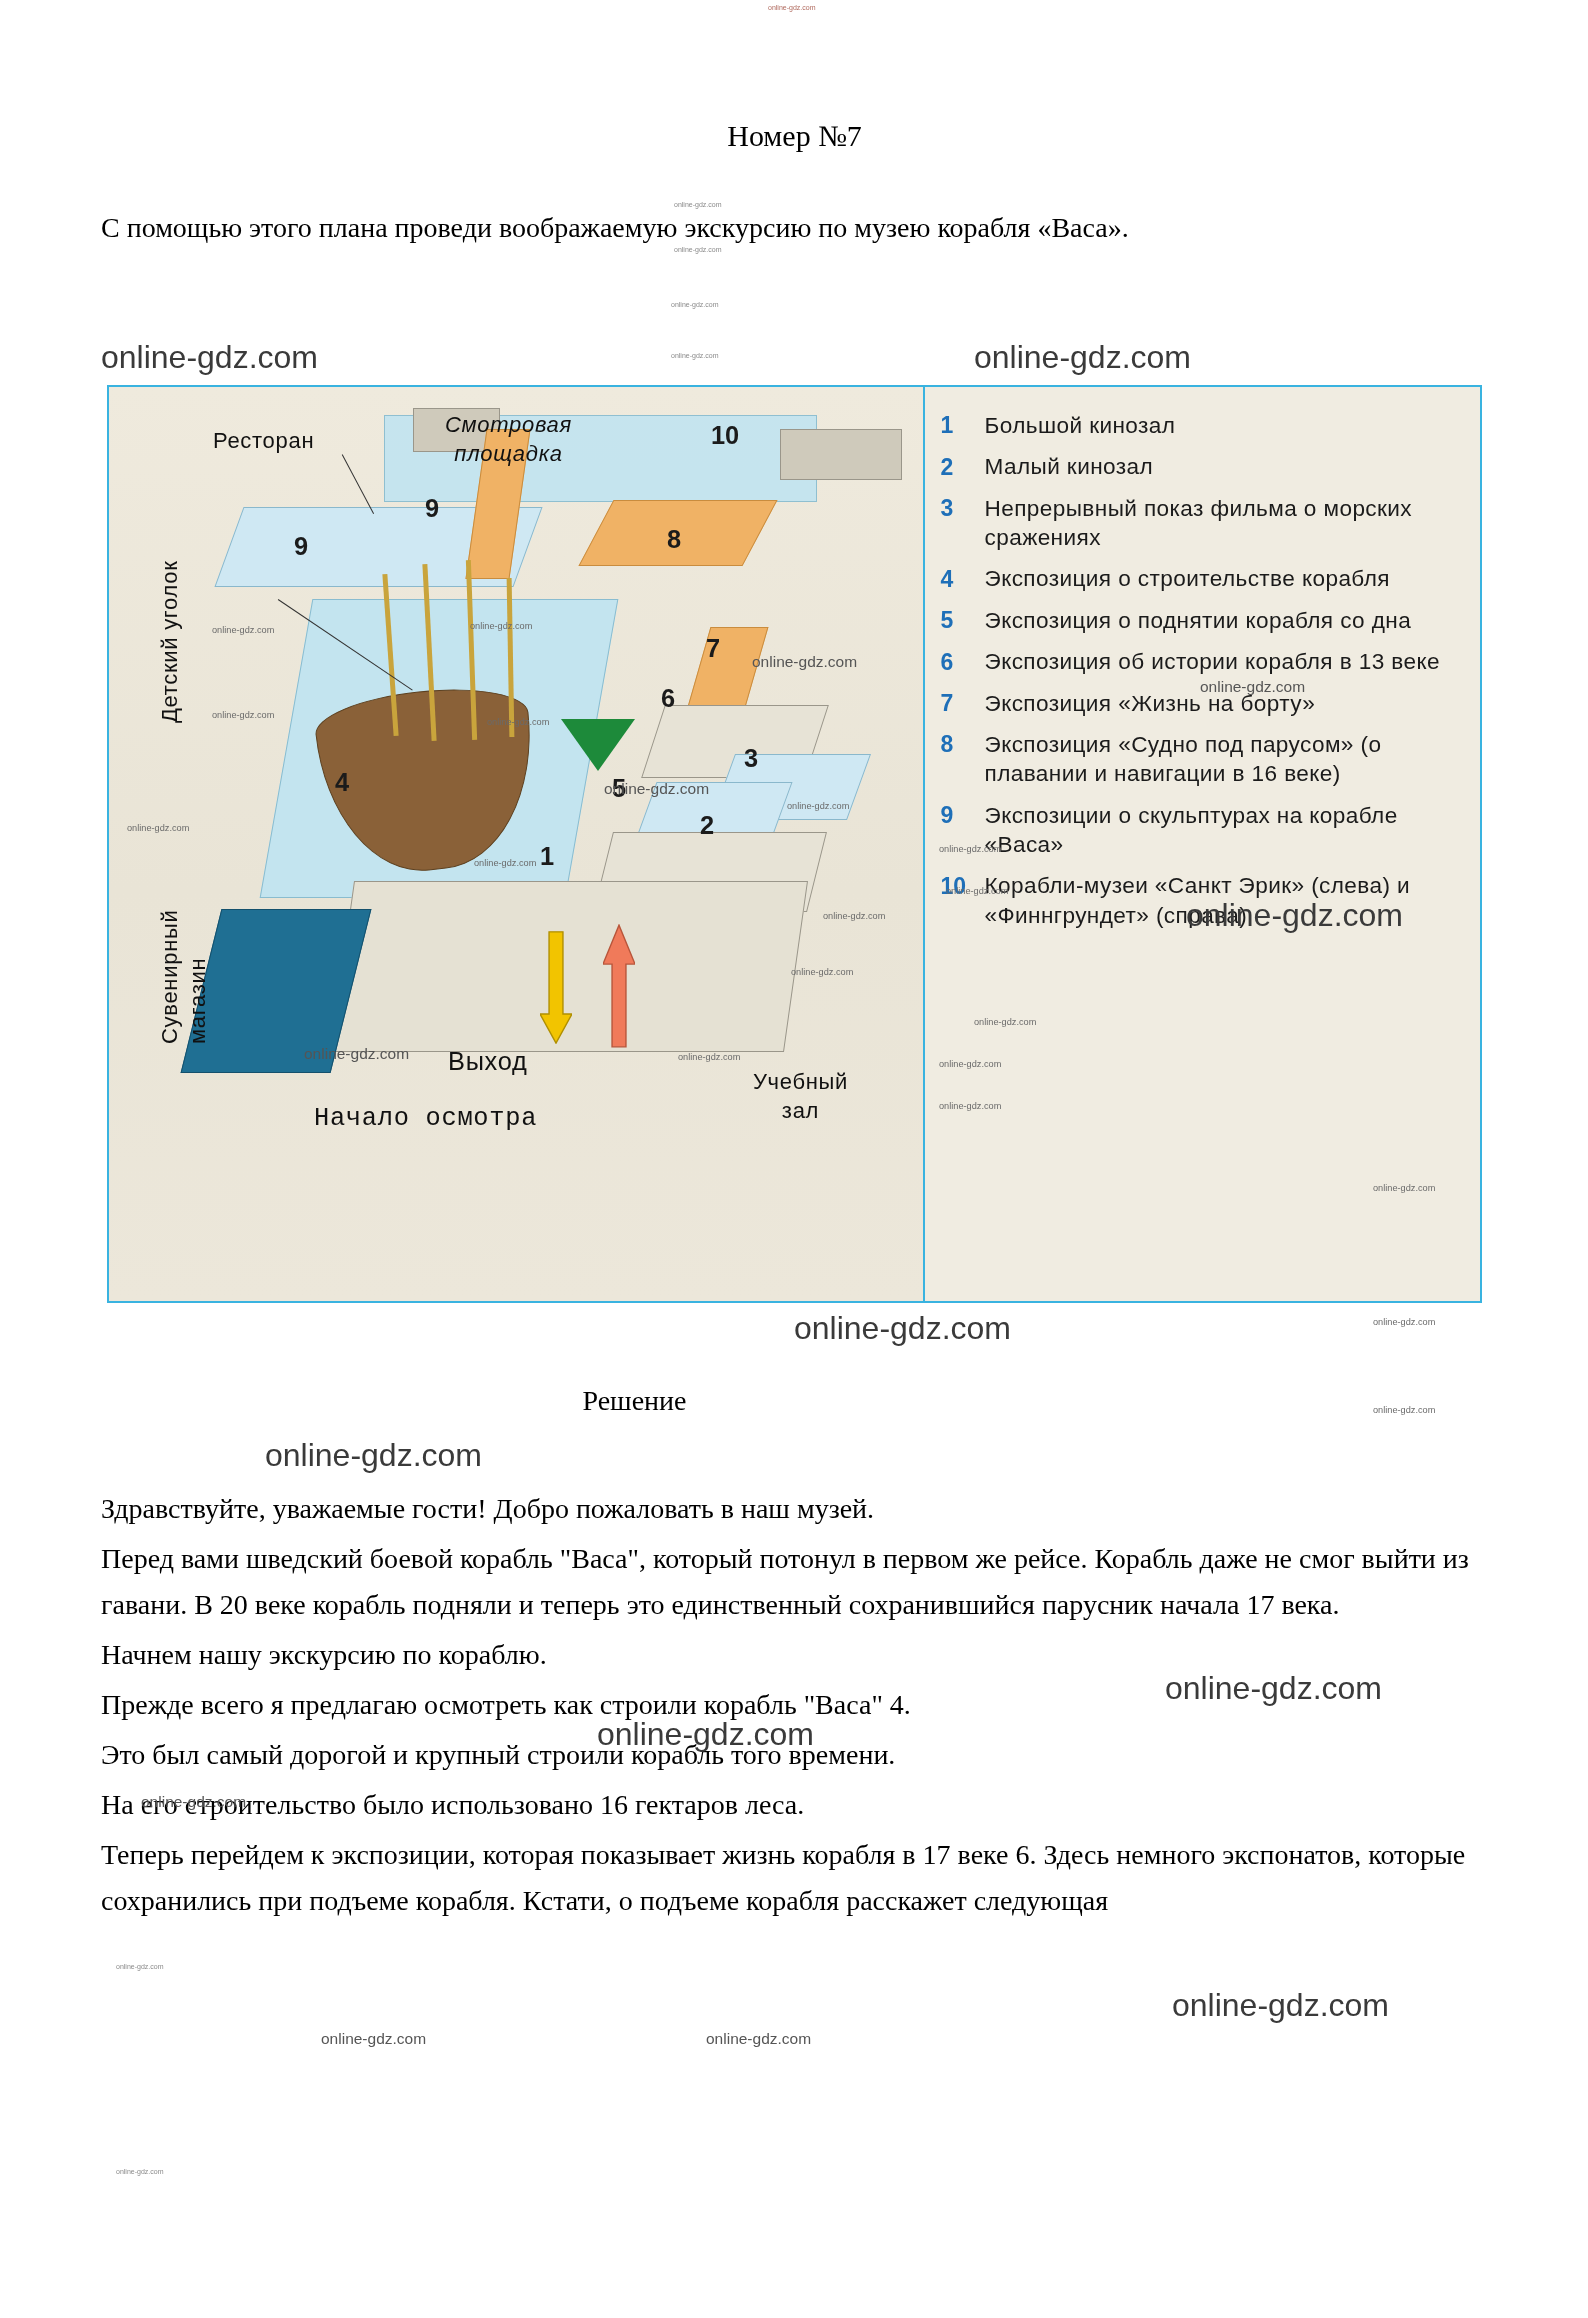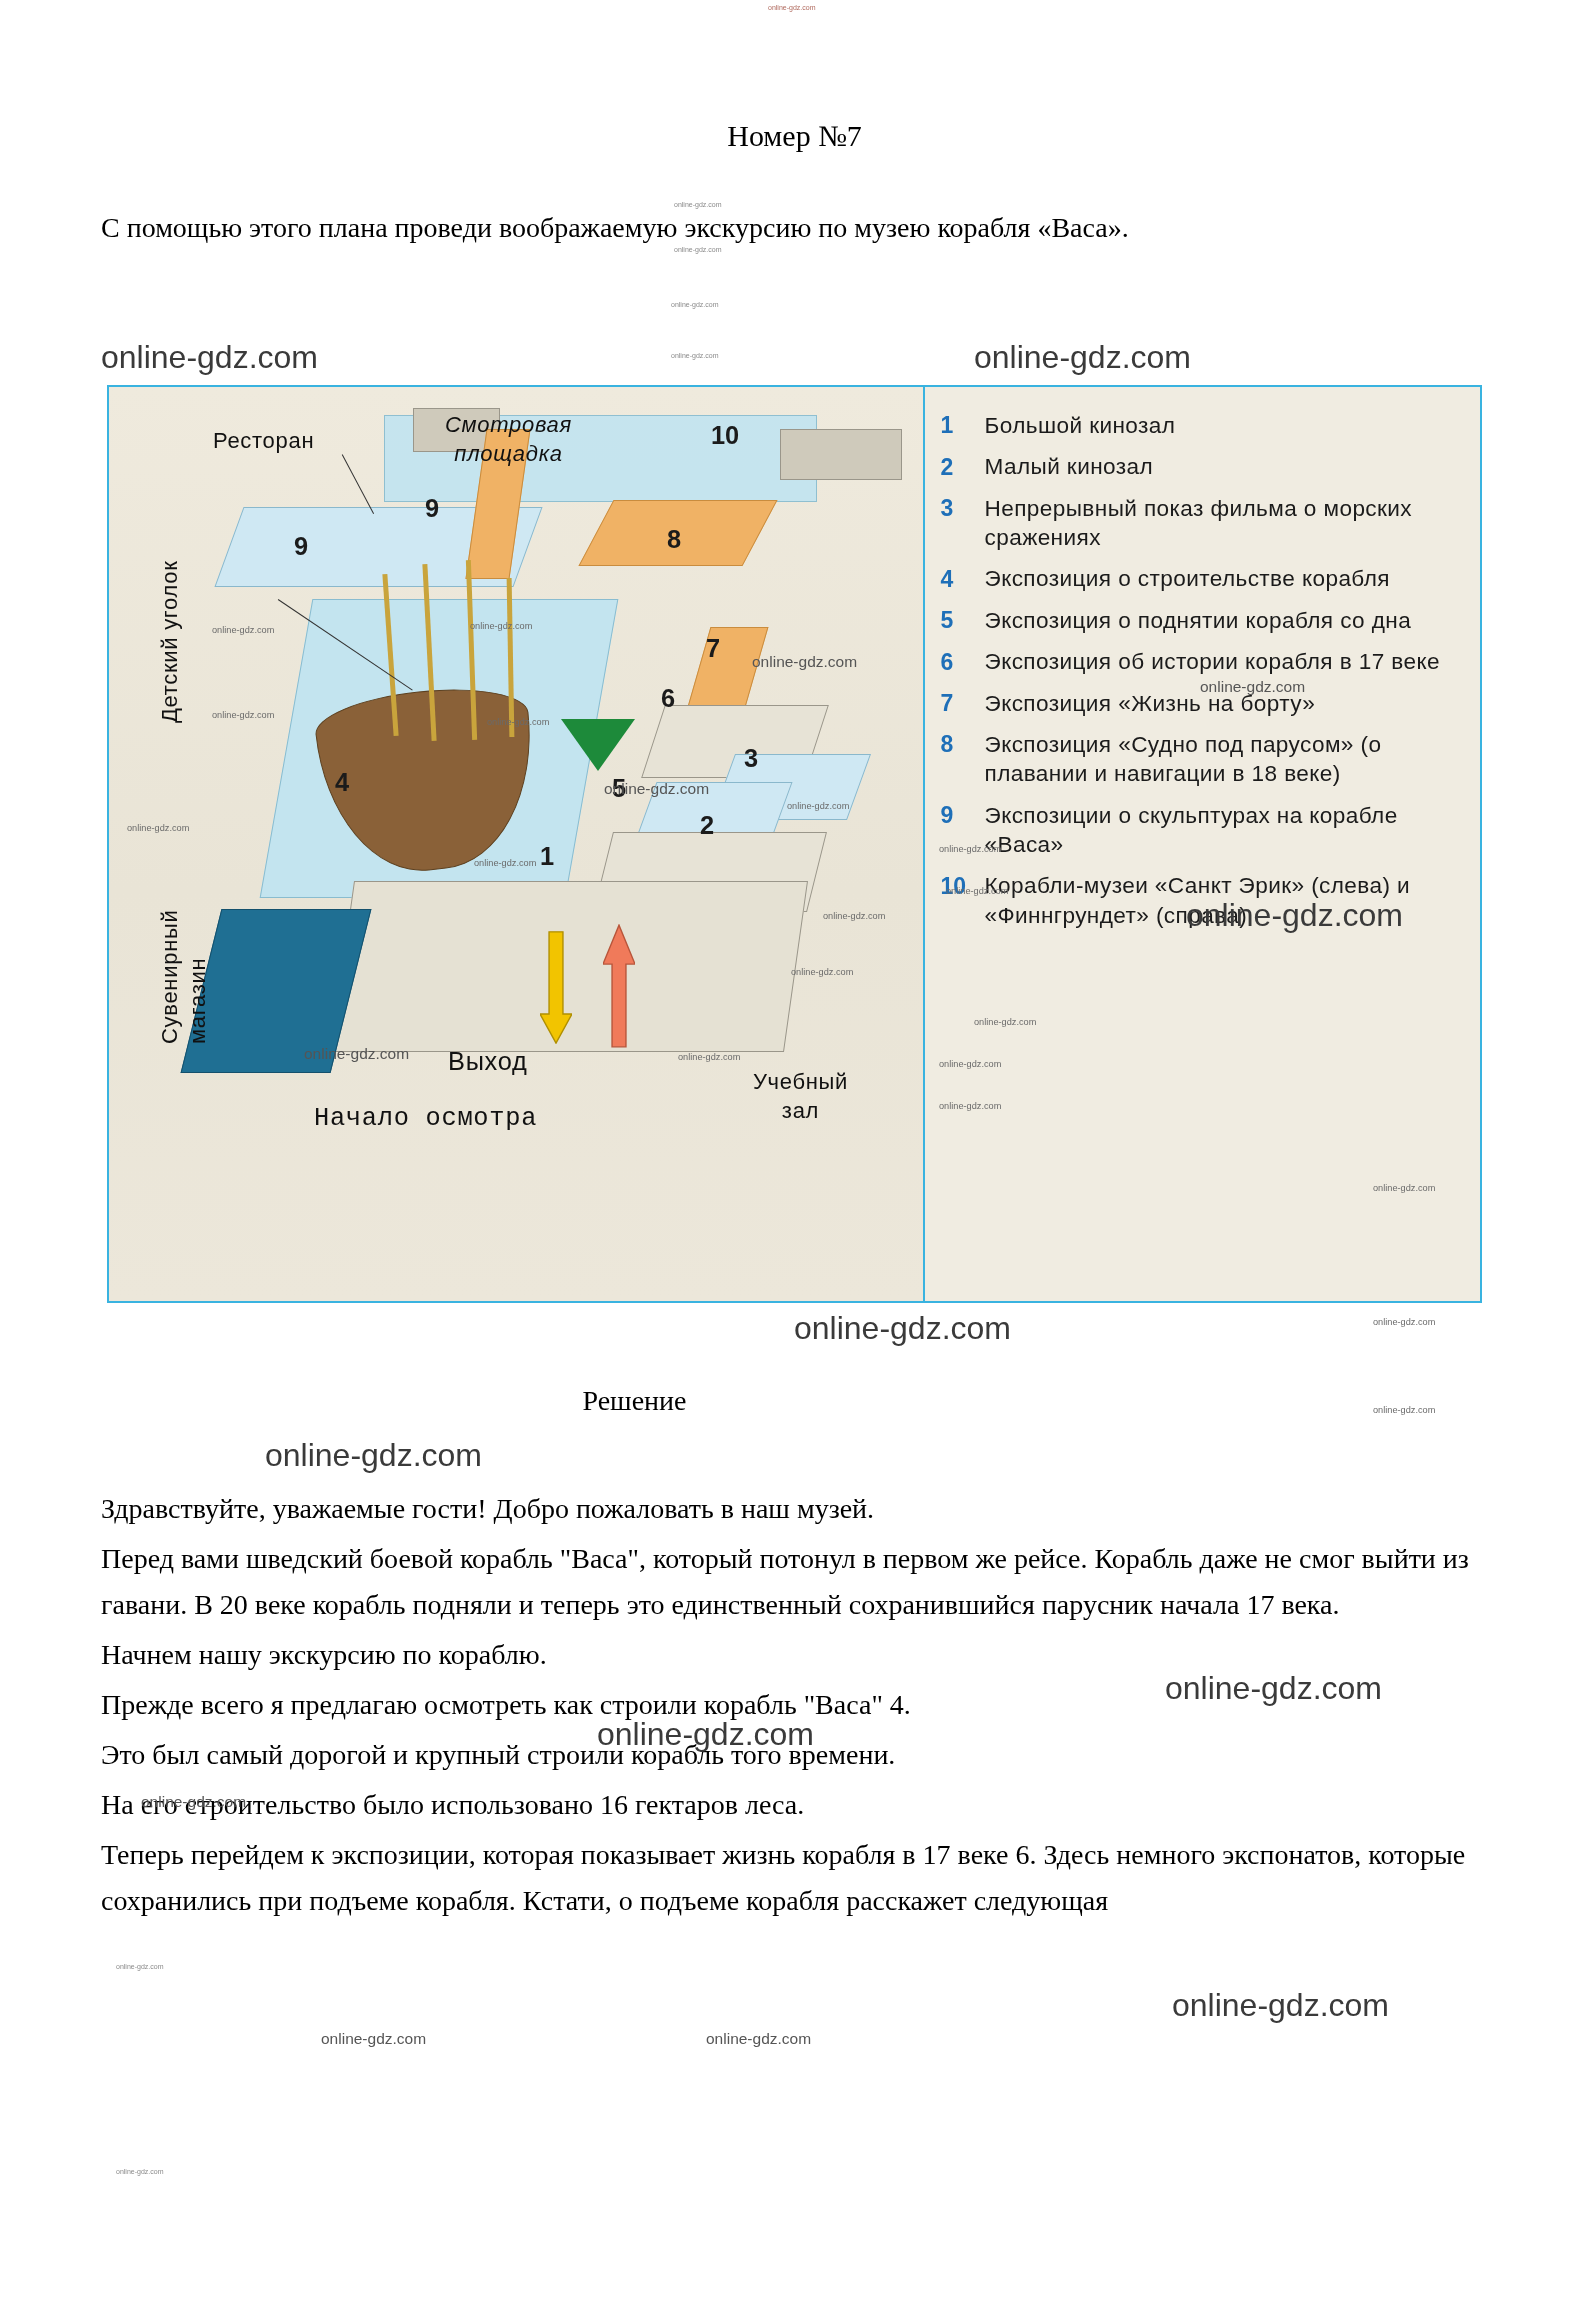--- a/index.html
+++ b/index.html
@@ -296,29 +296,29 @@
     <div class="legend-row">
       <div class="legend-num">4</div>
       <div class="legend-text">Экспозиция о строительстве корабля</div>
     </div>
     <div class="legend-row">
       <div class="legend-num">5</div>
       <div class="legend-text">Экспозиция о поднятии корабля со дна</div>
     </div>
     <div class="legend-row">
       <div class="legend-num">6</div>
-      <div class="legend-text">Экспозиция об истории корабля в 17 веке</div>
+      <div class="legend-text">Экспозиция об истории корабля в 13 веке</div>
     </div>
     <div class="legend-row">
       <div class="legend-num">7</div>
       <div class="legend-text">Экспозиция  «Жизнь на борту»</div>
     </div>
     <div class="legend-row">
       <div class="legend-num">8</div>
-      <div class="legend-text">Экспозиция  «Судно под парусом» (о плавании и навигации в 18 веке)</div>
+      <div class="legend-text">Экспозиция  «Судно под парусом» (о плавании и навигации в 16 веке)</div>
     </div>
     <div class="legend-row">
       <div class="legend-num">9</div>
       <div class="legend-text">Экспозиции о скульптурах на корабле «Васа»</div>
     </div>
     <div class="legend-row">
       <div class="legend-num">10</div>
       <div class="legend-text">Корабли-музеи «Санкт Эрик» (слева) и «Финнгрундет» (справа)</div>
     </div>
 

